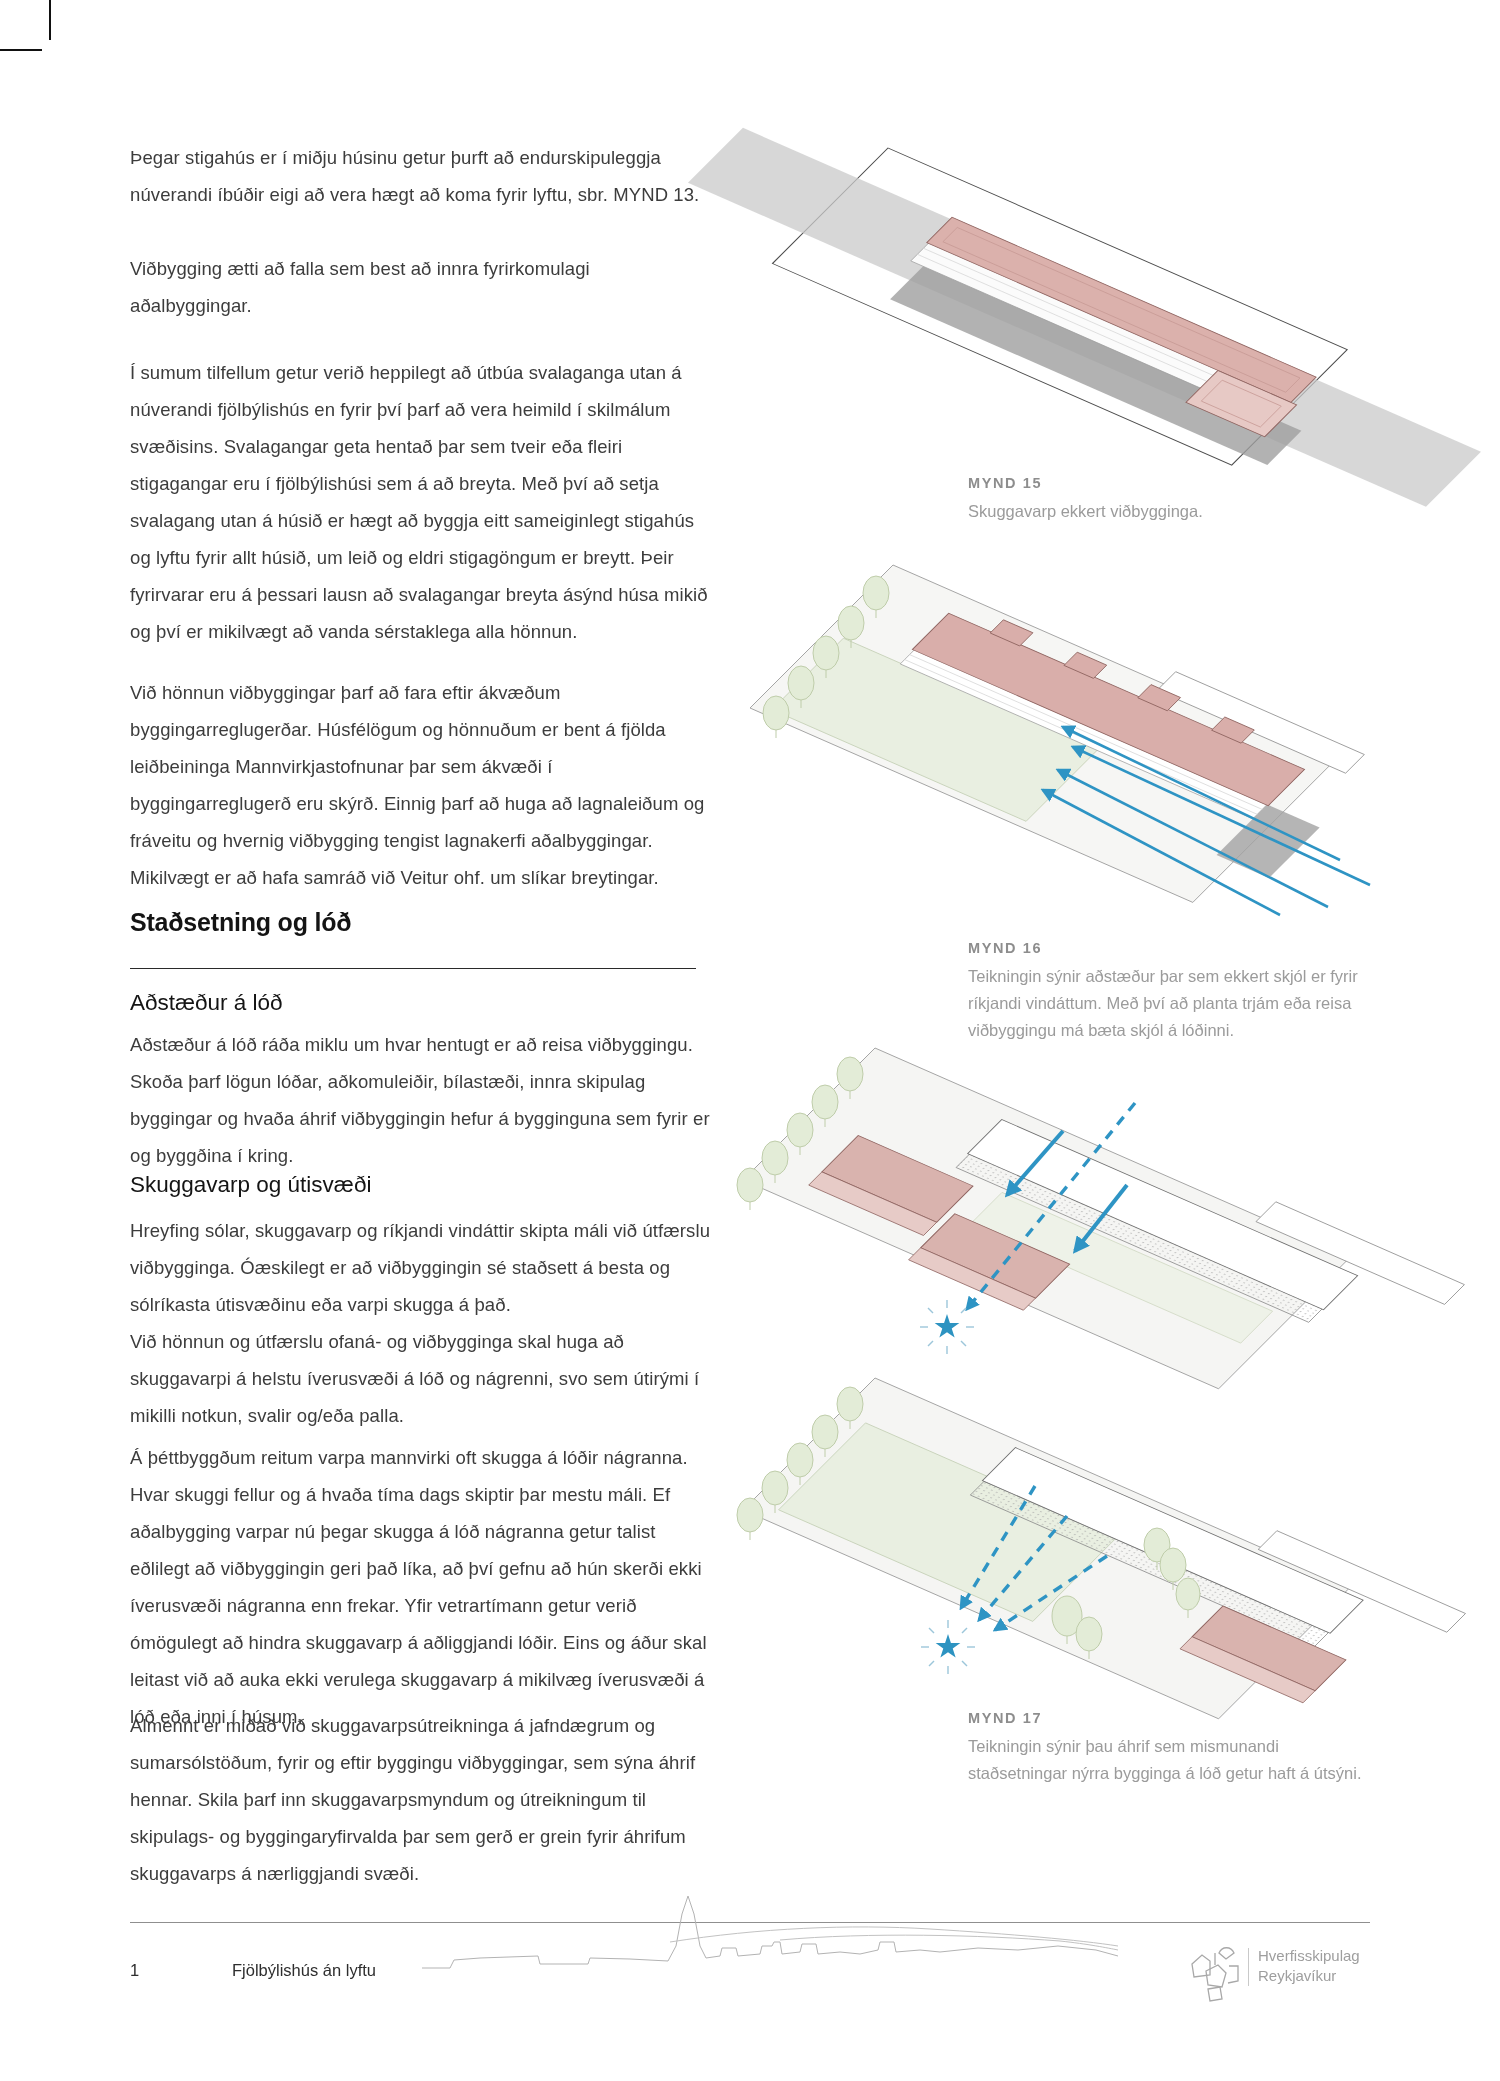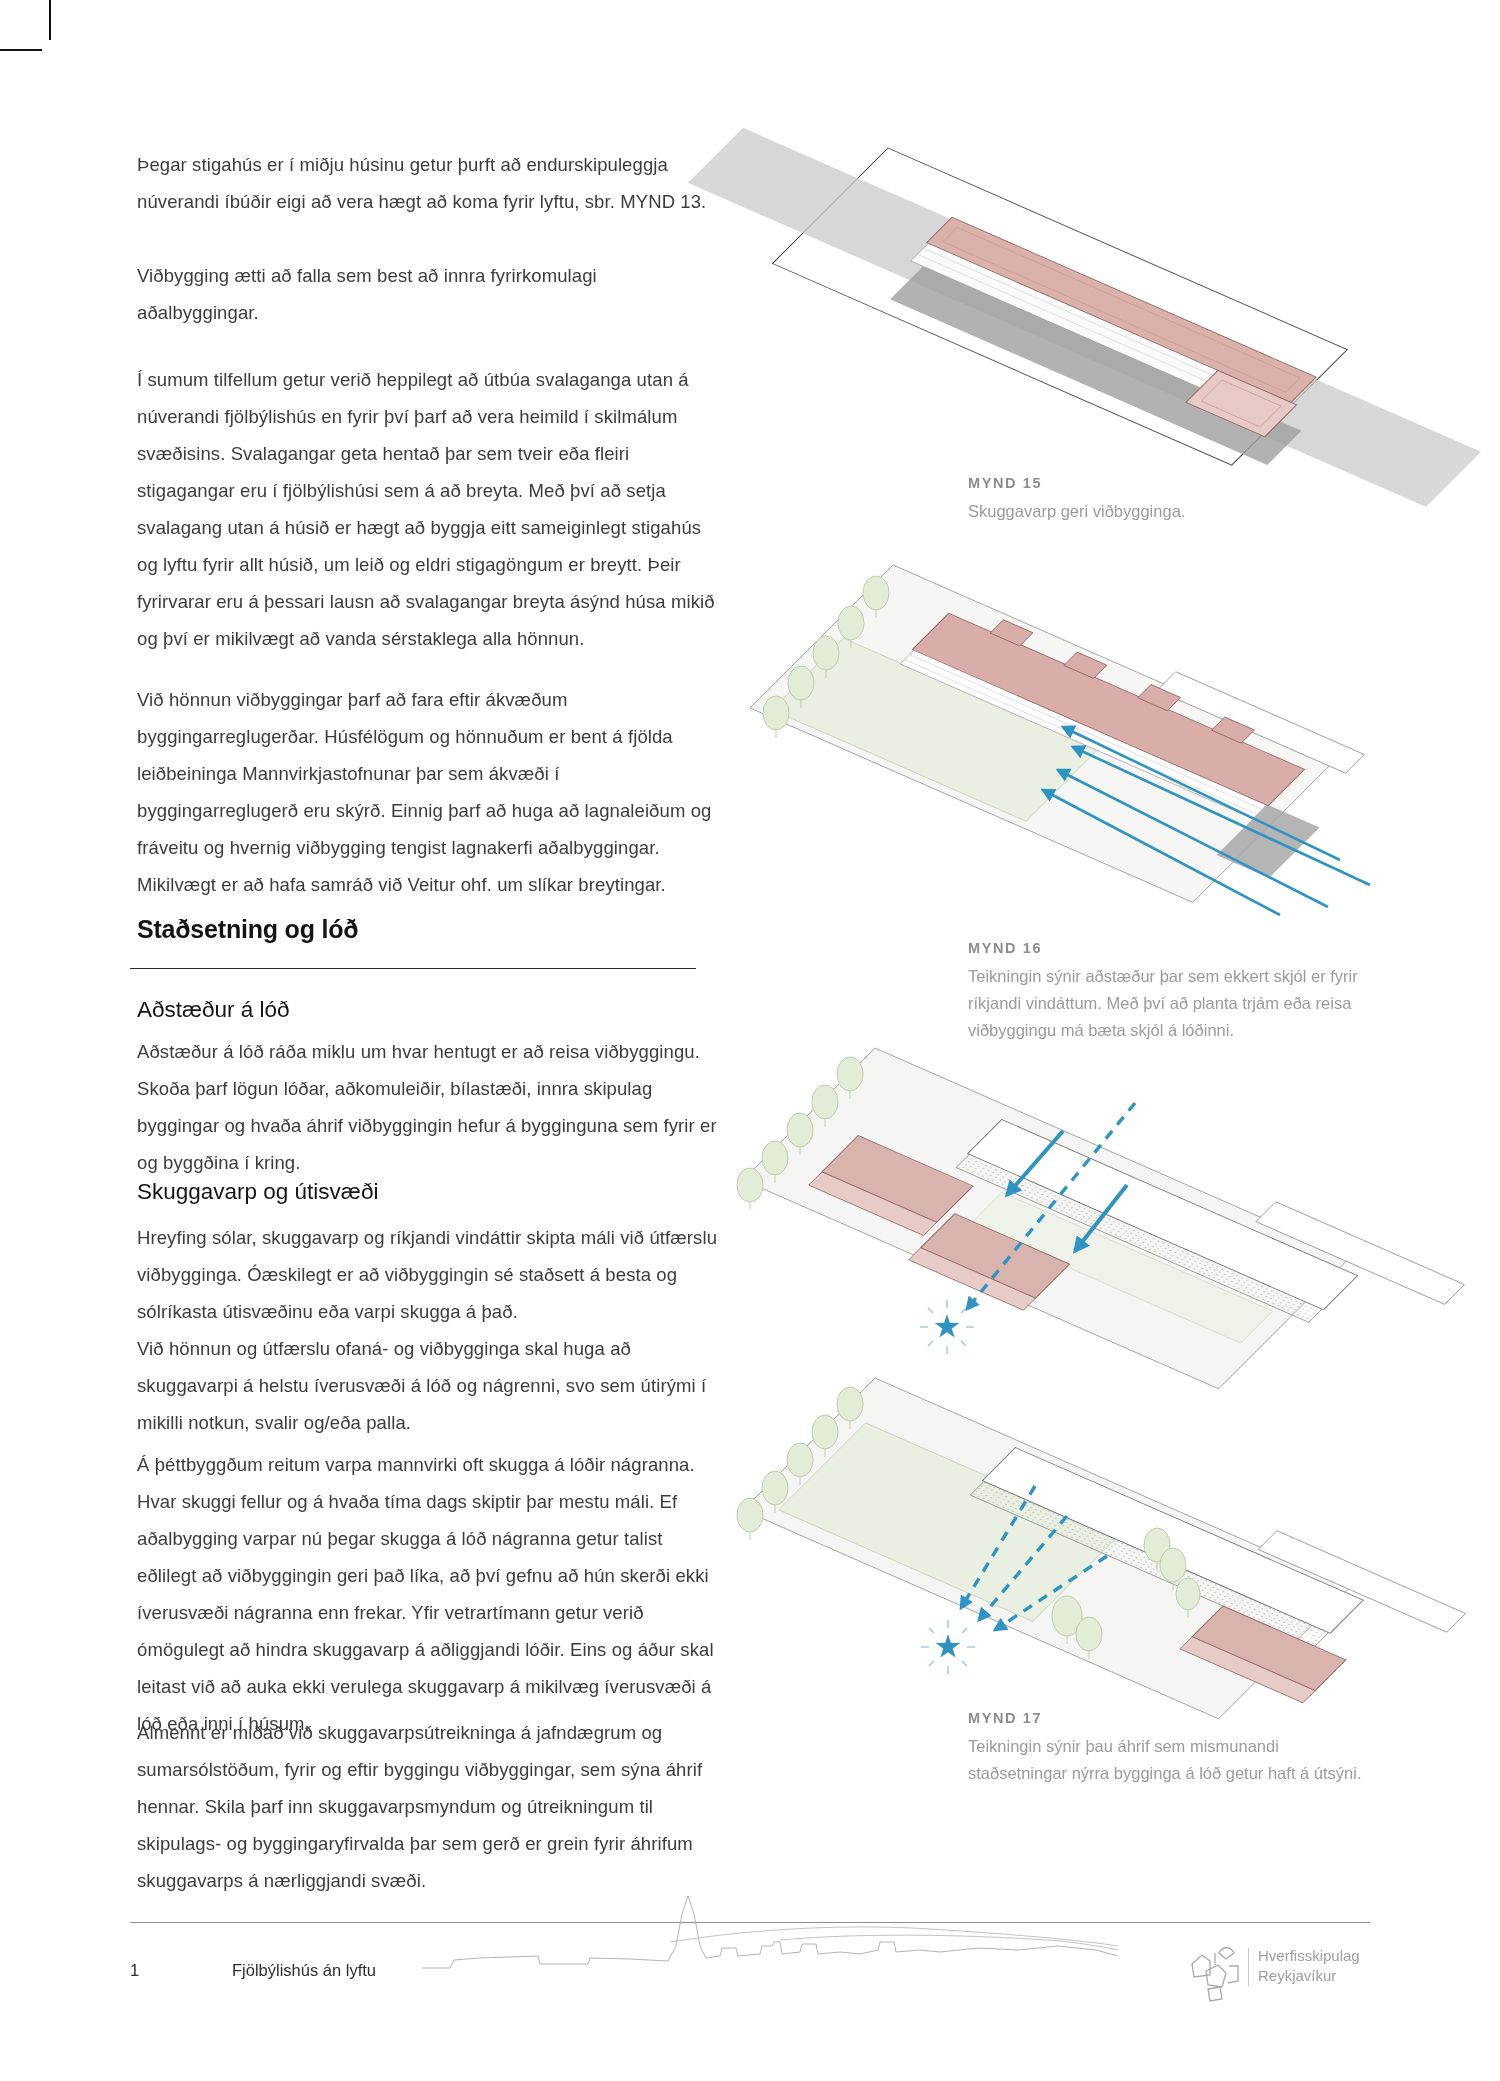--- a/index.html
+++ b/index.html
@@ -2,21 +2,21 @@
 <html><head>
 <meta charset="utf-8">
 <style>
   html,body{margin:0;padding:0;background:#e8e8e8;}
   .page{position:relative;width:1500px;height:2081px;background:#ffffff;overflow:hidden;
         font-family:"Liberation Sans",sans-serif;}
   
   .crop-v{position:absolute;left:49px;top:0;width:2px;height:40px;background:#111;}
   .crop-h{position:absolute;left:0;top:49px;width:42px;height:2px;background:#111;}
   
-  .block{position:absolute;left:130px;width:585px;margin:7px;}
+  .block{position:absolute;left:130px;width:585px;margin:0;}
   .body-p{font-size:18.5px;line-height:37px;color:#3c3c3c;letter-spacing:0.1px;}
   .p1{top:139px}.p2{top:250px}.p3{top:354px}.p4{top:674px}
   .h1{top:902px;font-size:25px;line-height:40px;font-weight:700;color:#141414;letter-spacing:-0.2px;}
   .rule{position:absolute;left:130px;top:968px;width:566px;height:0;border-top:1.6px solid #2a2a2a;}
   .h2{font-size:22.5px;line-height:30px;font-weight:400;color:#141414;}
   .h2a{top:988px}.p5{top:1026px}
   .h2b{top:1170px}.p6{top:1212px}.p7{top:1323px}.p8{top:1439px}.p9{top:1707px}
   
   .figcap{position:absolute;left:968px;width:412px;}
   .figcap .flabel{font-size:14.5px;font-weight:700;letter-spacing:1.6px;color:#8d8d8d;margin:0 0 7px 0;}
@@ -264,21 +264,21 @@
           <line x1="-14" y1="14" x2="-19" y2="19"></line>
         <line x1="14" y1="-14" x2="19" y2="-19"></line>
           <line x1="-14" y1="-14" x2="-19" y2="-19"></line>
       </g>
       <polygon points="0,-13 2.92,-4.02 12.36,-4.02 4.72,1.54 7.64,10.51 0,5.2 -7.64,10.51 -4.72,1.54 -12.36,-4.02 -2.92,-4.02" fill="#2d93c1"></polygon>
     </g>
   </svg>
 
   <div class="figcap cap15">
     <p class="flabel">MYND 15</p>
-    <p class="ftext">Skuggavarp geri viðbygginga.</p>
+    <p class="ftext">Skuggavarp ekkert viðbygginga.</p>
   </div>
   <div class="figcap cap16">
     <p class="flabel">MYND 16</p>
     <p class="ftext">Teikningin sýnir aðstæður þar sem ekkert skjól er fyrir ríkjandi vindáttum. Með því að planta trjám eða reisa viðbyggingu má bæta skjól á lóðinni.</p>
   </div>
   <div class="figcap cap17">
     <p class="flabel">MYND 17</p>
     <p class="ftext">Teikningin sýnir þau áhrif sem mismunandi staðsetningar nýrra bygginga á lóð getur haft á útsýni.</p>
   </div>
 

